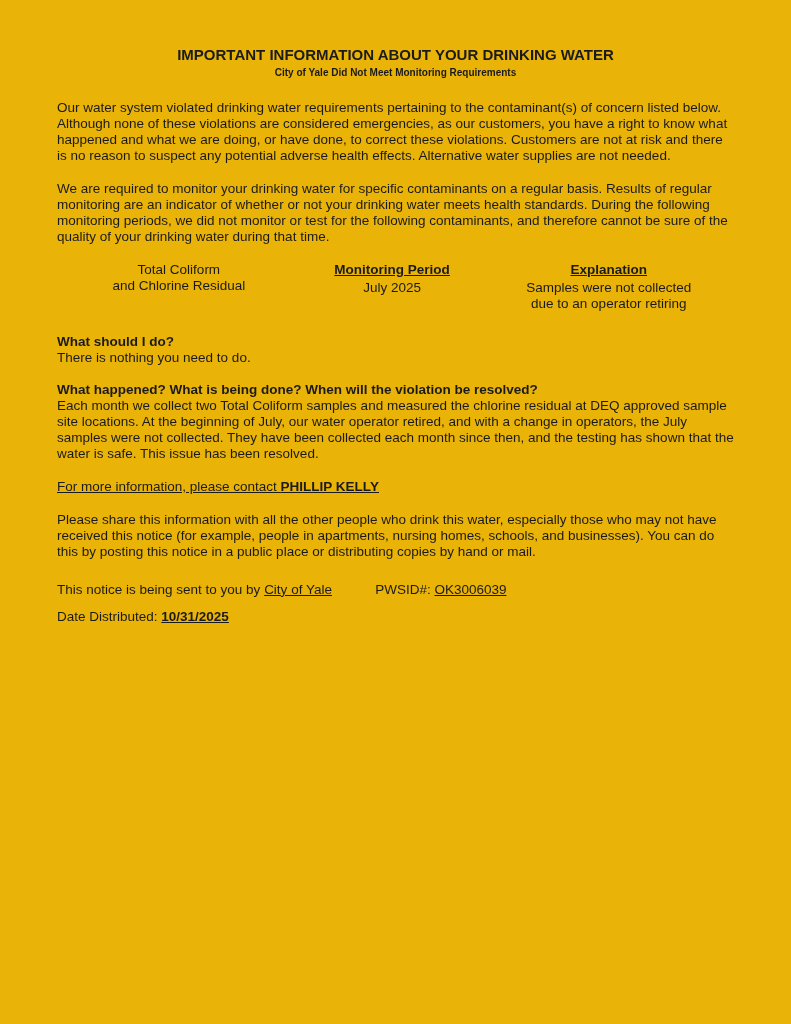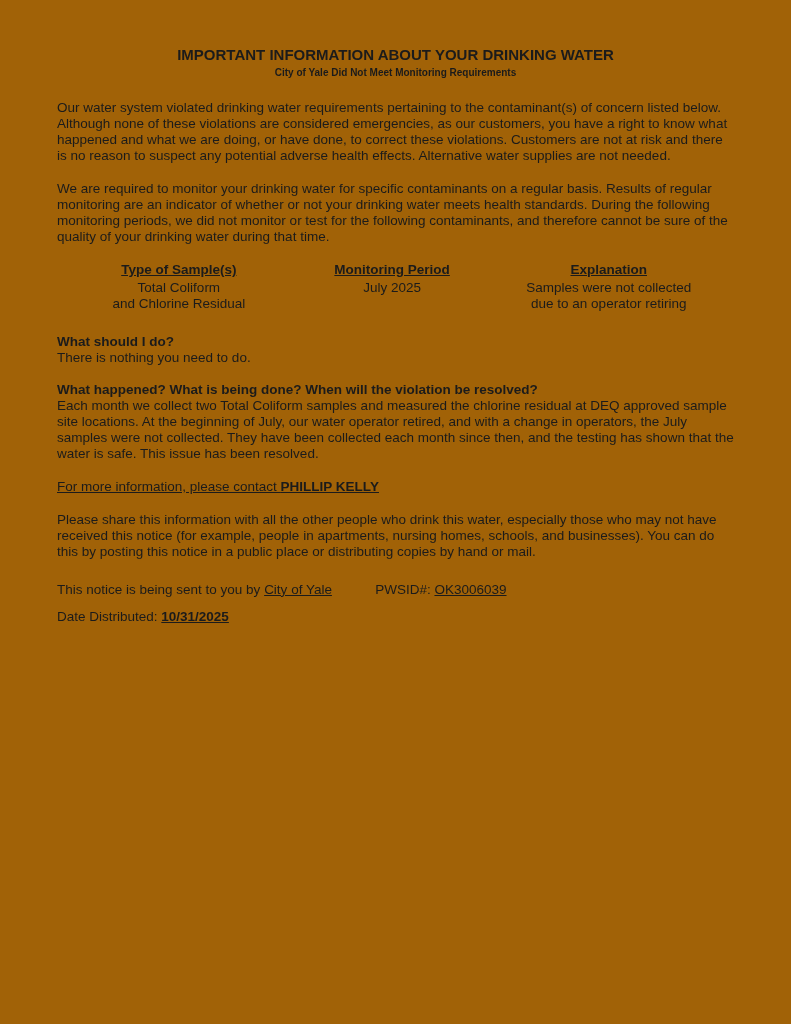--- a/index.html
+++ b/index.html
@@ -5,21 +5,21 @@
     * { box-sizing: border-box; }
     html, body {
       margin: 0;
       padding: 0;
       background: #ffffff;
     }
     .page {
       width: 791px;
       height: 1024px;
       margin: 0 auto;
-      background: #a16207;
+      background: #eab308;
       padding: 46px 57px 40px 57px;
       font-family: "Liberation Sans", sans-serif;
       font-size: 13.5px;
       line-height: 1.18;
       color: #1b1b1b;
       white-space: normal;
     }
     .doc-title {
       text-align: center;
       font-weight: bold;
@@ -86,21 +86,20 @@
   <div class="doc-title">IMPORTANT INFORMATION ABOUT YOUR DRINKING WATER</div>
 
   <div class="doc-subtitle">City of Yale Did Not Meet Monitoring Requirements</div>
 
   <p class="para">Our water system violated drinking water requirements pertaining to the contaminant(s) of concern listed below. Although none of these violations are considered emergencies, as our customers, you have a right to know what happened and what we are doing, or have done, to correct these violations. Customers are not at risk and there is no reason to suspect any potential adverse health effects.  Alternative water supplies are not needed.</p>
 
   <p class="para">We are required to monitor your drinking water for specific contaminants on a regular basis. Results of regular monitoring are an indicator of whether or not your drinking water meets health standards. During the following monitoring periods, we did not monitor or test for the following contaminants, and therefore cannot be sure of the quality of your drinking water during that time.</p>
 
   <div class="sample-table">
     <div class="sample-col col-type">
-      <div class="table-header">Type of Sample(s)</div>
       <div class="table-line">Total Coliform</div>
       <div class="table-line">and Chlorine Residual</div>
     </div>
     <div class="sample-col col-period">
       <div class="table-header">Monitoring Period</div>
       <div class="table-line">July 2025</div>
     </div>
     <div class="sample-col col-explanation">
       <div class="table-header">Explanation</div>
       <div class="table-line">Samples were not collected</div>

